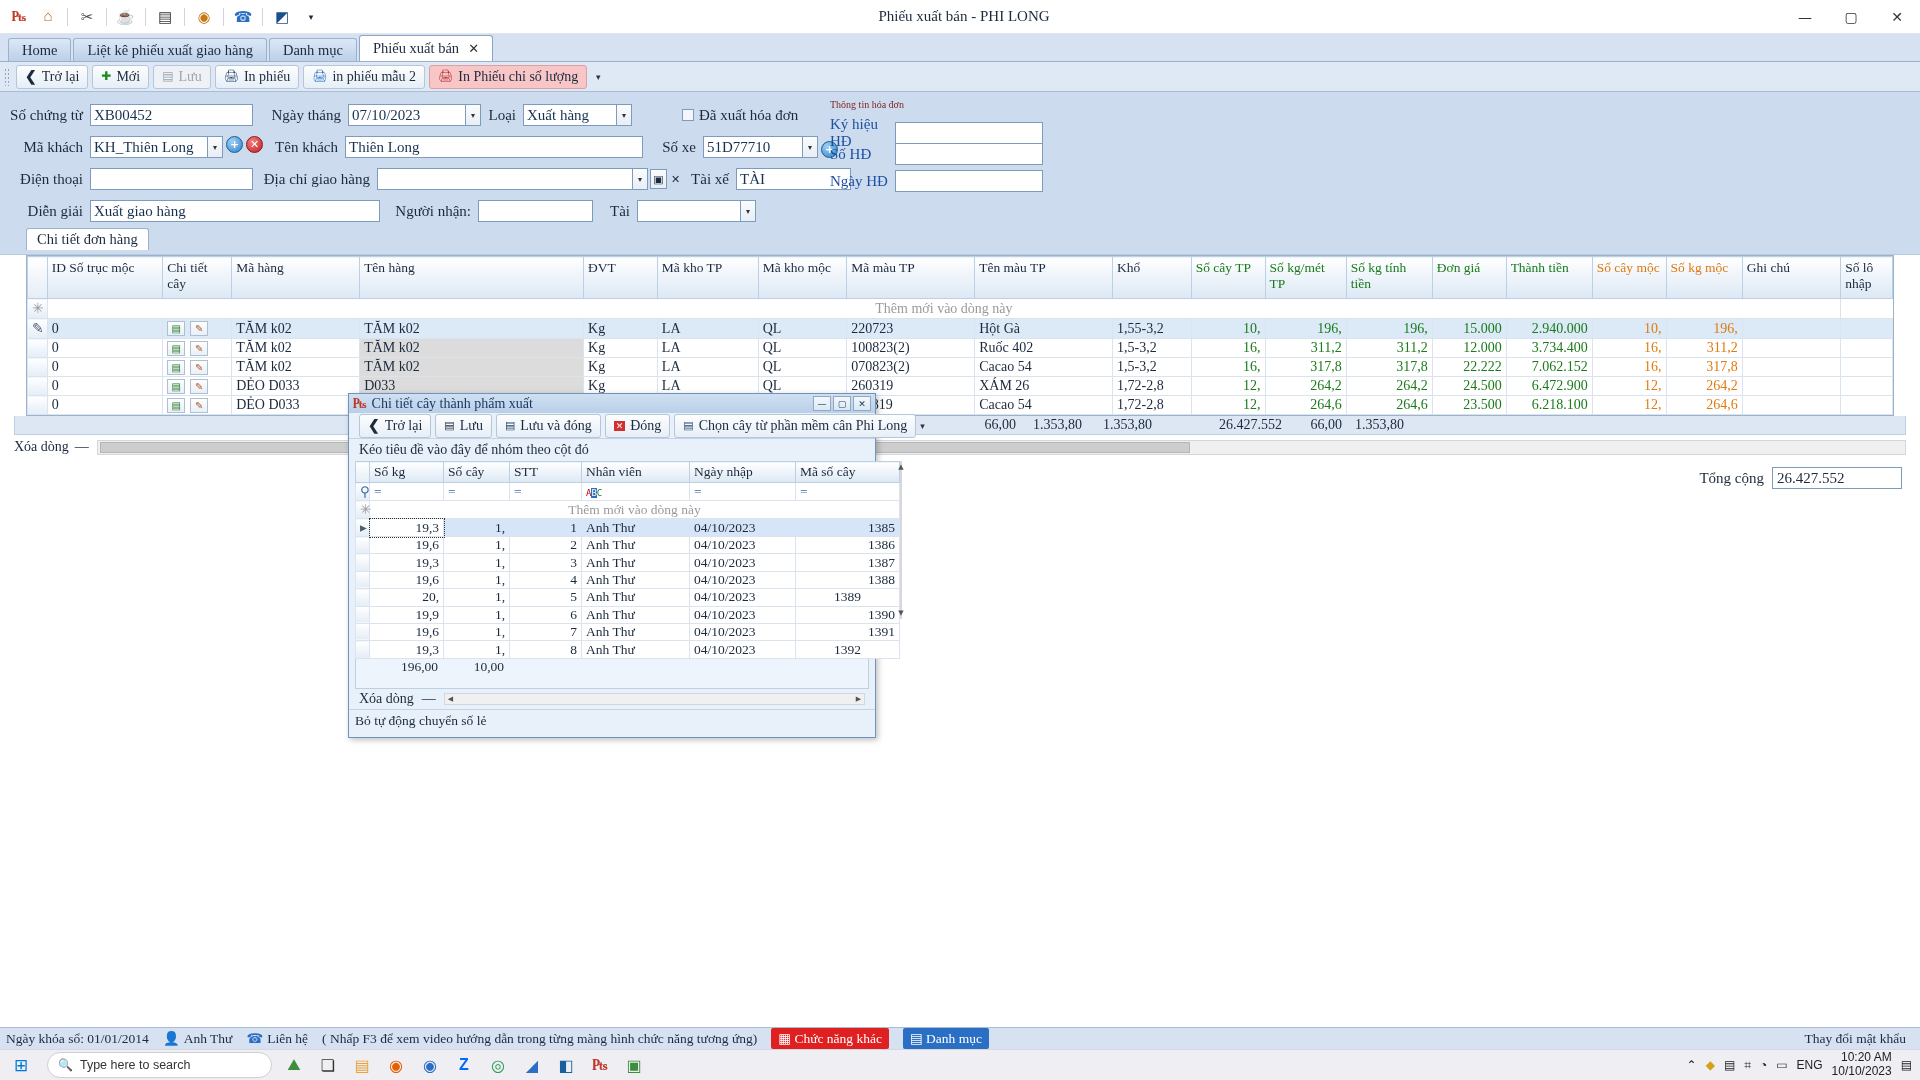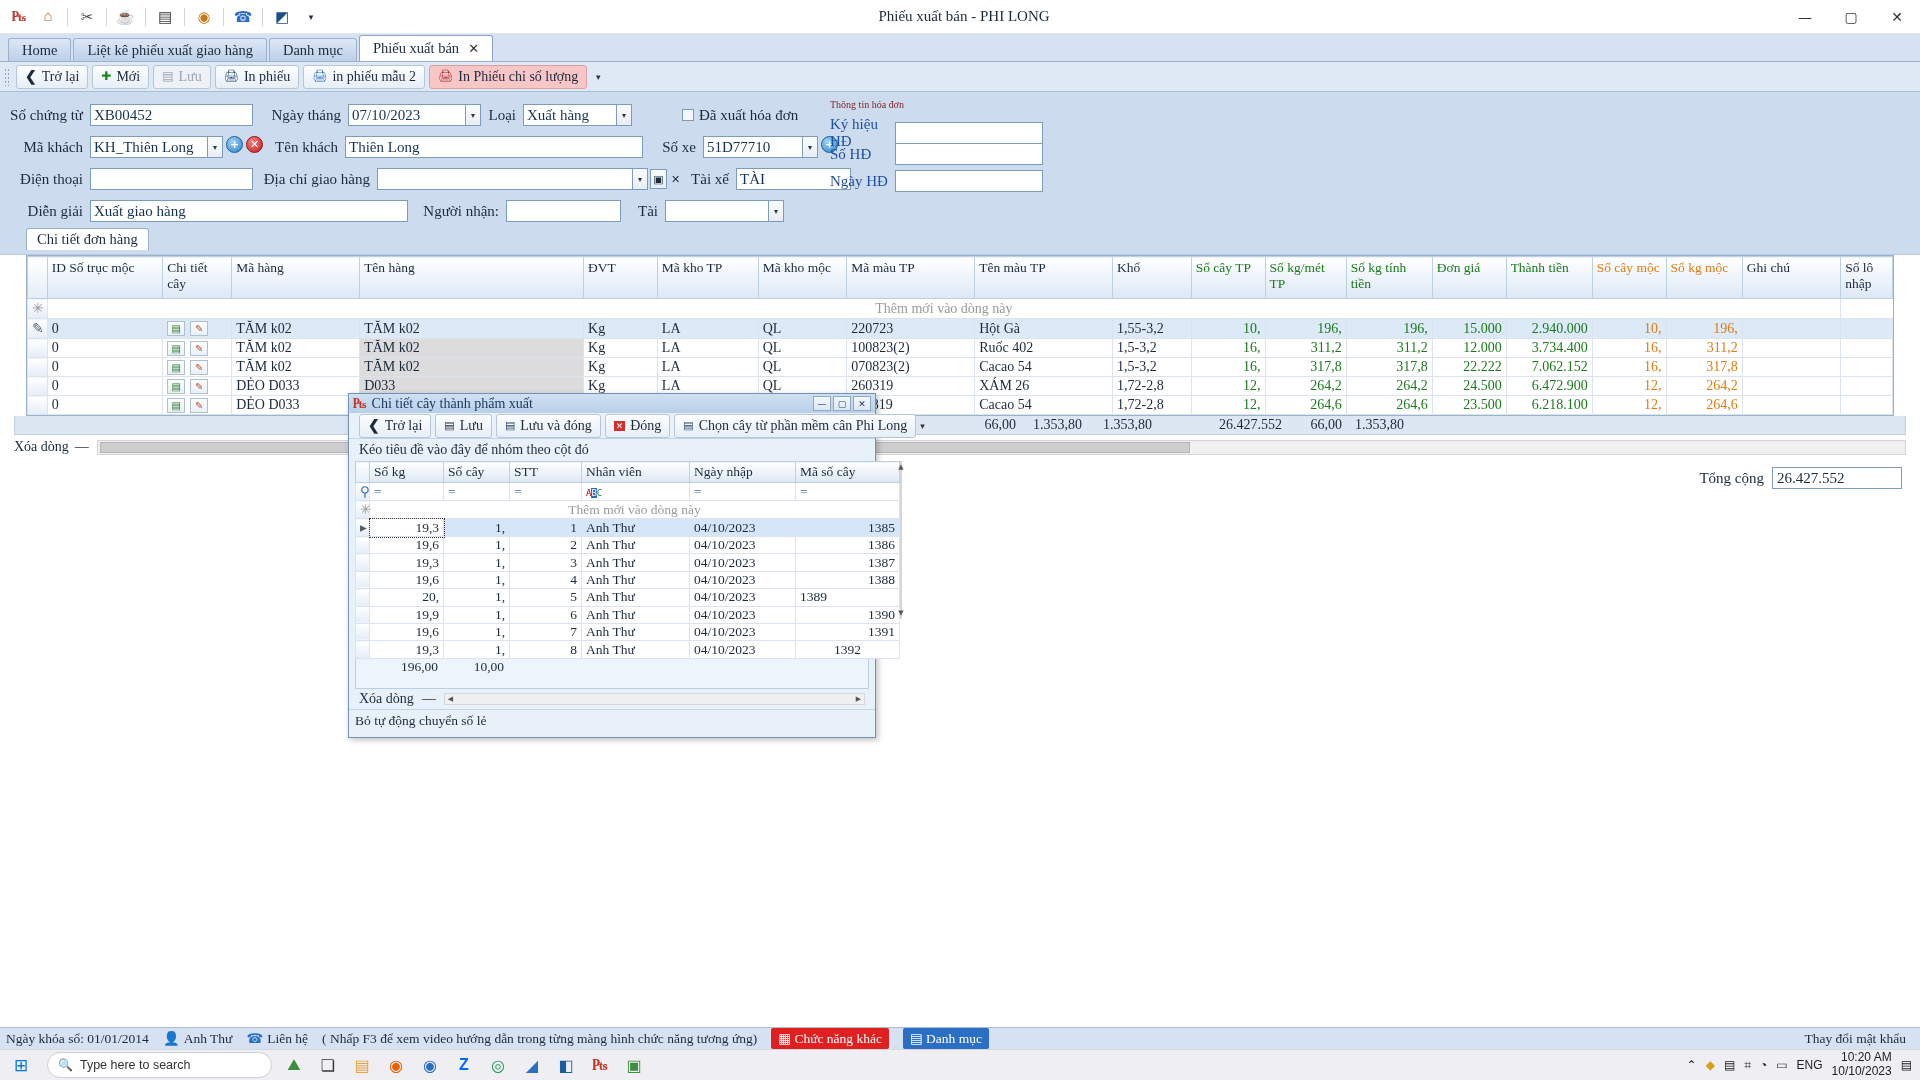--- a/index.html
+++ b/index.html
@@ -326,21 +326,21 @@
     <div class="lbl" style="width:90px;">Mã khách</div>
     <div style="display:flex;align-items:flex-start;">
       <div class="inp" style="width:118px;">KH_Thiên Long</div>
       <div class="combobtn">▾</div>
       <span class="iconbtn ic-add">+</span>
       <span class="iconbtn ic-del">✕</span>
     </div>
     <div class="lbl" style="width:82px;">Tên khách</div>
     <div class="inp" style="width:298px;">Thiên Long</div>
     <div class="lbl" style="width:60px;">Số xe</div>
-    <div style="display:flex;align-items:flex-start;">
+    <div style="display:flex;align-items:flex-end;">
       <div class="inp" style="width:100px;">51D77710</div>
       <div class="combobtn">▾</div>
       <span class="iconbtn ic-add">+</span>
     </div>
   </div>
 
   <div class="frow">
     <div class="lbl" style="width:90px;">Điện thoại</div>
     <div class="inp" style="width:163px;"></div>
     <div class="lbl" style="width:124px;">Địa chỉ giao hàng</div>
@@ -349,21 +349,21 @@
       <div class="combobtn">▾</div>
       <div class="sqbtn" style="margin-left:2px;">▣</div>
       <div class="sqbtn" style="border:none;background:transparent;">✕</div>
     </div>
     <div class="lbl" style="width:52px;">Tài xế</div>
     <div class="inp" style="width:115px;">TÀI</div>
   </div>
 
   <div class="frow">
     <div class="lbl" style="width:90px;">Diễn giải</div>
-    <div class="inp" style="width:318px;">Xuất giao hàng</div>
+    <div class="inp" style="width:290px;">Xuất giao hàng</div>
     <div class="lbl" style="width:98px;">Người nhận:</div>
     <div class="inp" style="width:115px;"></div>
     <div class="lbl" style="width:44px;">Tài</div>
     <div style="display:flex;">
       <div class="inp" style="width:104px;"></div>
       <div class="combobtn">▾</div>
     </div>
   </div>
 
   <div class="dtab-row">
@@ -716,21 +716,21 @@
                 <td>04/10/2023</td>
                 <td style="text-align: right;">1388</td>
               </tr>
               <tr>
                 <td class="mrowhdr"></td>
                 <td style="text-align: right;">20,</td>
                 <td style="text-align: right;">1,</td>
                 <td style="text-align: right;">5</td>
                 <td>Anh Thư</td>
                 <td>04/10/2023</td>
-                <td style="text-align: left;">1389</td>
+                <td style="text-align: center;">1389</td>
               </tr>
               <tr>
                 <td class="mrowhdr"></td>
                 <td style="text-align: right;">19,9</td>
                 <td style="text-align: right;">1,</td>
                 <td style="text-align: right;">6</td>
                 <td>Anh Thư</td>
                 <td>04/10/2023</td>
                 <td style="text-align: right;">1390</td>
               </tr>

